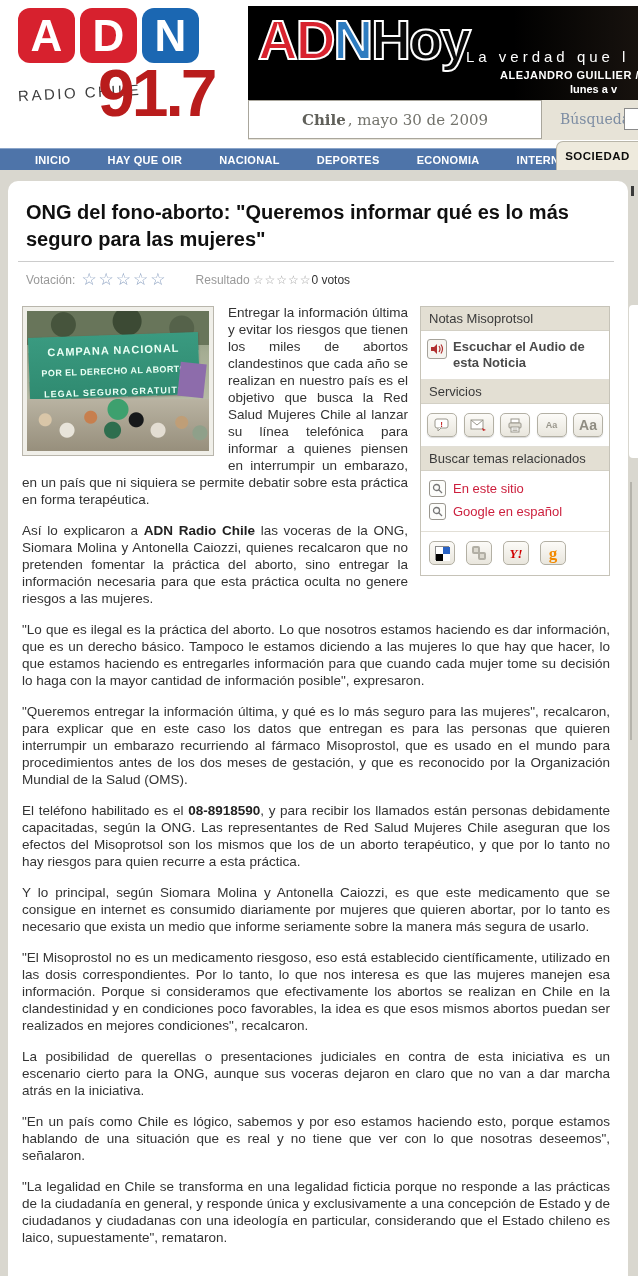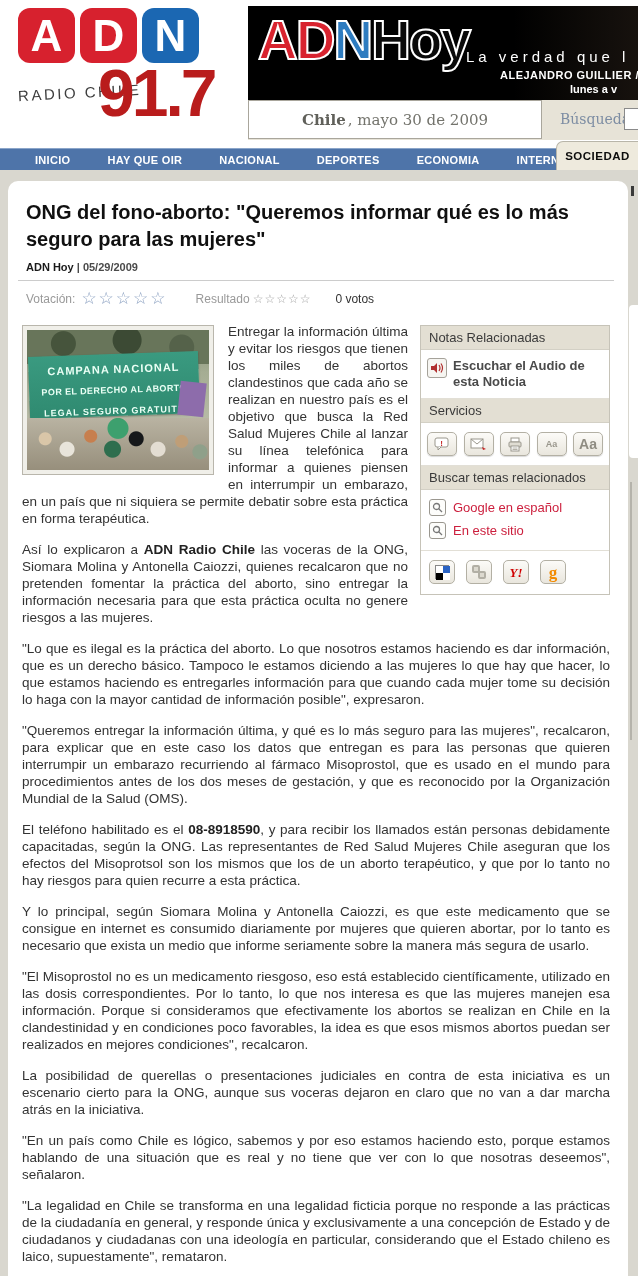--- a/index.html
+++ b/index.html
@@ -57,21 +57,21 @@
   .sliver-line { position:absolute; left:630px; top:312px; width:2px; height:258px; background:#b5b3ab; }
   .mb-pad { padding:12px 14px 0 10px; }
   .title { margin:6px 4px 8px 8px; width:578px; font-size:20px; line-height:27px; color:#101010; font-weight:bold; }
   .byline { margin:0 8px; font-size:11px; font-weight:bold; color:#4a4a4a; }
   .byline .src { color:#1a1a1a; }
   .divider { border-bottom:1px solid #ccc; margin:7px 0 9px; }
   .rating { display:flex; align-items:center; margin-left:8px; font-size:12px; color:#999; }
   .stars-vote { color:#8da2c2; font-size:17px; letter-spacing:2px; margin-left:6px; line-height:1; cursor:pointer; }
   .result-label { margin-left:28px; }
   .stars-result { color:#a5a5a5; font-size:12px; letter-spacing:1px; margin-left:3px; line-height:1; }
-  .votes { color:#333;margin-left:24px; }
+  .votes { color:#333; }
   
   .article { margin-top:16px; padding:0 4px 0 4px; font-size:13.5px; line-height:17px; color:#333; }
   .article:after { content:""; display:block; clear:both; }
   .article p { margin:0 0 14px; text-align:justify; }
   .article .b { font-weight:bold; color:#222; }
   
   .figure { float:left; width:192px; padding:4px; border:1px solid #b9b6ac; background:#f0efe9; margin:2px 14px 6px 0; }
   .scene { position:relative; width:182px; height:140px; overflow:hidden;
            background:linear-gradient(#7c8a72,#a5ad93 30%,#c9c7b8); }
   .foliage { position:absolute; left:0; top:0; width:182px; height:34px;
@@ -179,37 +179,34 @@
 <div class="tab-active">SOCIEDAD</div>
 
 <div class="page">
   <div class="sliver-mark"></div>
   <div class="sliver-box"></div>
   <div class="sliver-line"></div>
 
   <div class="main-box">
     <div class="mb-pad">
       <h1 class="title">ONG del fono-aborto: "Queremos informar qué es lo más seguro para las mujeres"</h1>
-      <div class="byline">
-        <span class="src">ADN Hoy</span><span> | </span><span>05/29/2009</span>
-      </div>
       <div class="divider"></div>
 
       <div class="rating">
         <span>Votación:</span>
         <span class="stars-vote">☆☆☆☆☆</span>
         <span class="result-label">Resultado</span>
         <span class="stars-result">☆☆☆☆☆</span>
         <span class="votes">0 votos</span>
       </div>
 
       <div class="article">
 
         <div class="sidebar">
-          <div class="sb-h">Notas Relacionadas</div>
+          <div class="sb-h">Notas Misoprotsol</div>
           <div class="sb-audio">
             <span class="audio-btn">
               <svg width="14" height="14" viewBox="0 0 14 14">
                   <polygon points="1,5 4,5 7,2 7,12 4,9 1,9" fill="#b03030"></polygon>
                   <path d="M9 4 q2 3 0 6 M11 2.5 q3 4.5 0 9" stroke="#b03030" stroke-width="1.2" fill="none"></path>
                 </svg>
             </span>
             <span class="sb-audio-label">Escuchar el Audio de esta Noticia</span>
           </div>
           <div class="sb-h">Servicios</div>
@@ -246,30 +243,30 @@
           </div>
           <div class="sb-h">Buscar temas relacionados</div>
           <div class="sb-links">
             <div class="sb-link-row">
               <span class="mag-btn">
                 <svg width="11" height="11" viewBox="0 0 11 11">
                     <circle cx="4.5" cy="4.5" r="3" fill="none" stroke="#777" stroke-width="1.3"></circle>
                     <line x1="7" y1="7" x2="10" y2="10" stroke="#777" stroke-width="1.3"></line>
                   </svg>
               </span>
-              <span class="sb-link">Google en español</span>
+              <span class="sb-link">En este sitio</span>
             </div>
             <div class="sb-link-row">
               <span class="mag-btn">
                 <svg width="11" height="11" viewBox="0 0 11 11">
                     <circle cx="4.5" cy="4.5" r="3" fill="none" stroke="#777" stroke-width="1.3"></circle>
                     <line x1="7" y1="7" x2="10" y2="10" stroke="#777" stroke-width="1.3"></line>
                   </svg>
               </span>
-              <span class="sb-link">En este sitio</span>
+              <span class="sb-link">Google en español</span>
             </div>
           </div>
           <div class="sb-share">
             <span class="share-btn">
               <span class="delicious">
                   <span class="q1"></span>
                   <span class="q2"></span>
                   <span class="q3"></span>
                   <span class="q4"></span>
                 </span>

